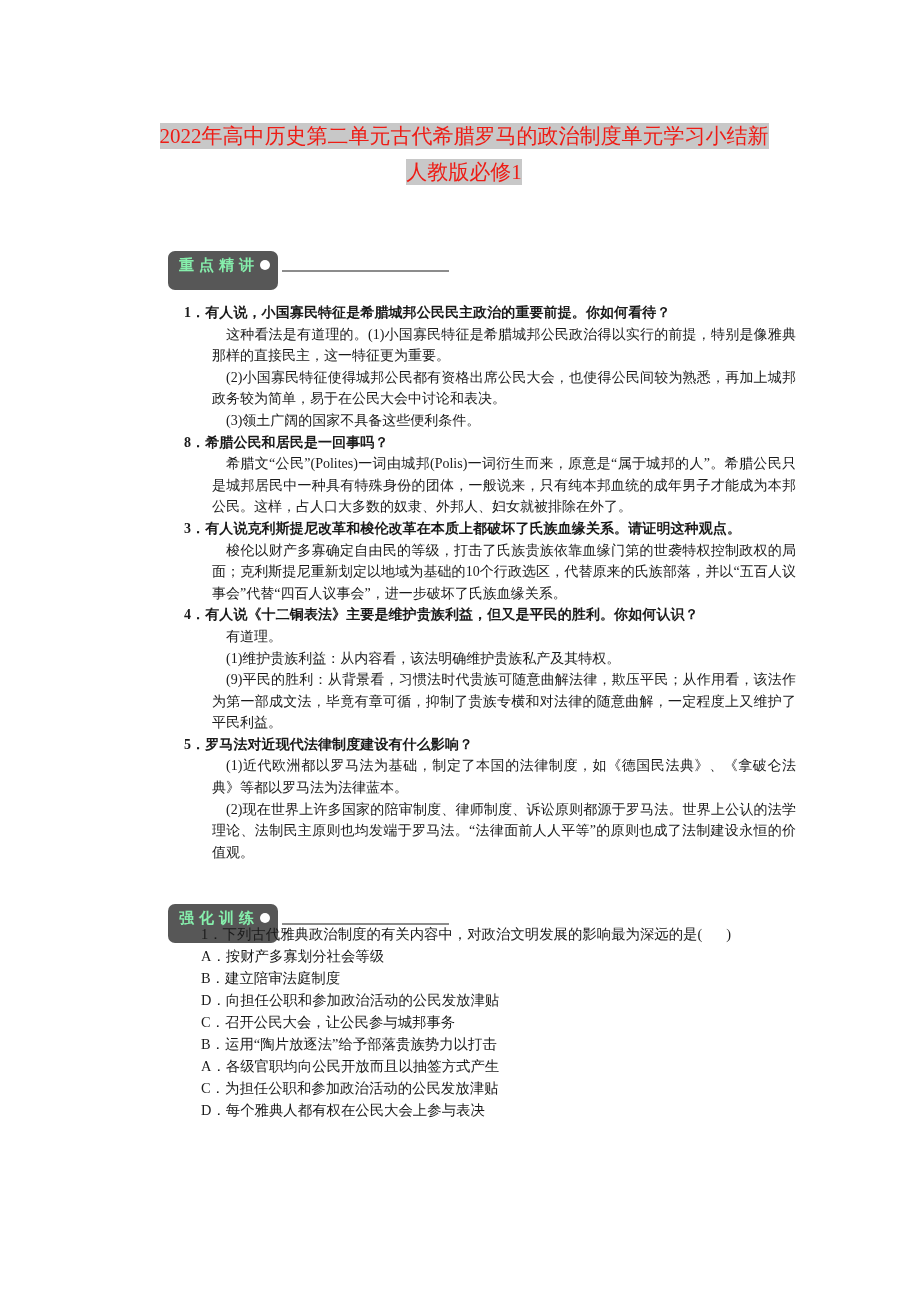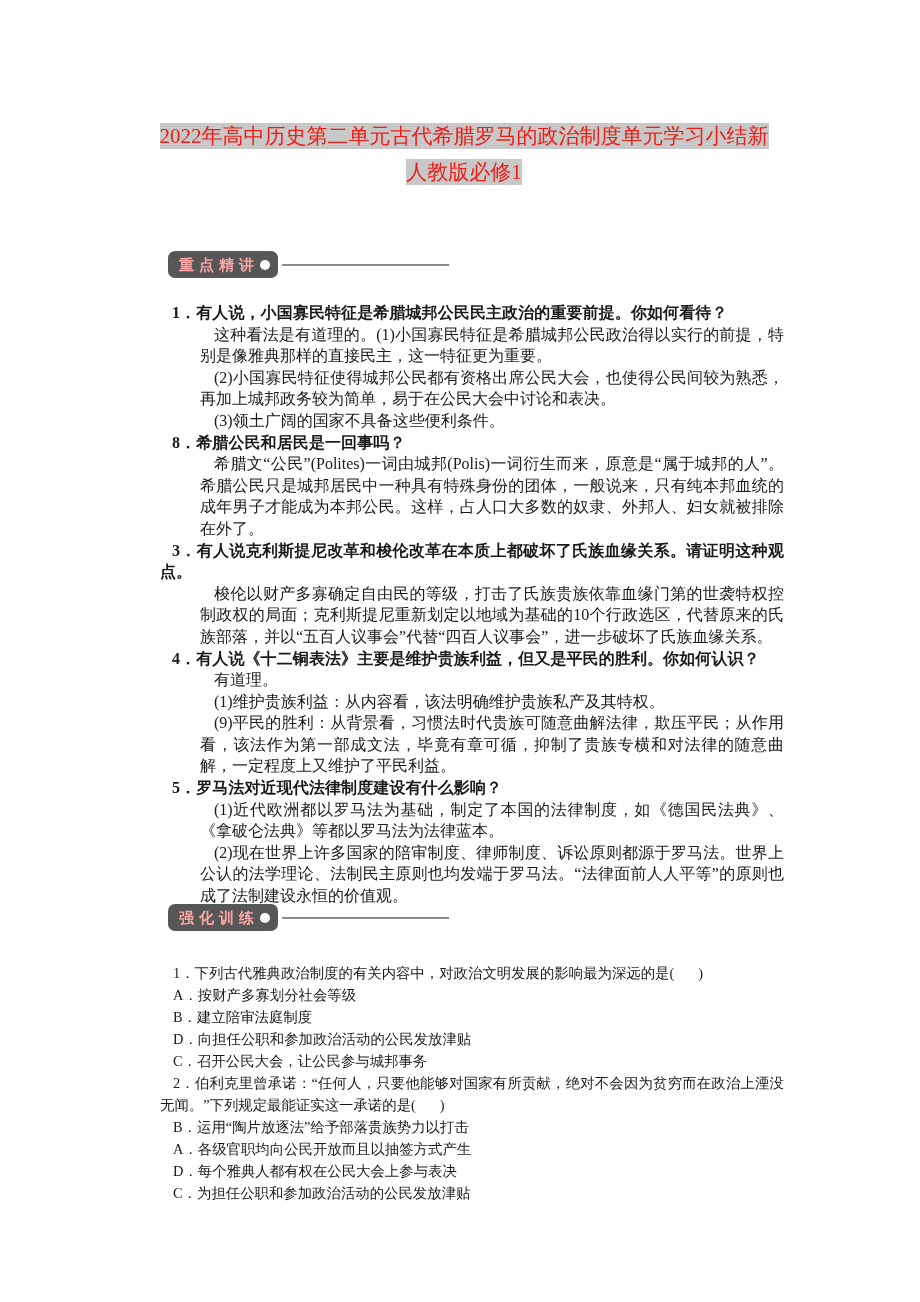--- a/index.html
+++ b/index.html
@@ -42,26 +42,26 @@
   
   .section-head {
     position: absolute;
     left: 168px;
     display: flex;
     align-items: center;
     width: 600px;
   }
   .badge {
     background: #575757;
-    color: #fca5a5;
+    color: #86efac;
     font-family: "Liberation Sans", "DejaVu Sans", sans-serif;
     font-weight: bold;
     font-size: 15px;
     letter-spacing: 5px;
-    padding: 5px 6px 5px 11px;
+    padding: 5px 6px 17px 11px;
     border-radius: 7px;
     display: flex;
     align-items: center;
     line-height: 17px;
     white-space: nowrap;
   }
   .badge .dot {
     display: inline-block;
     width: 10px;
     height: 10px;
@@ -75,23 +75,23 @@
     height: 2px;
     background: #8c8c8c;
     flex: none;
     width: 167px;
     margin-left: 4px;
   }
 
   
   .body-block {
     position: absolute;
-    left: 160px;
+    left: 172px;
     width: 624px;
-    font-size: 16px;
+    font-size: 14px;
     line-height: 21.6px;
     text-align: justify;
     text-justify: inter-character;
   }
   .q {
     font-weight: bold;
     text-indent: 12px;
     letter-spacing: 0.1px;
   }
   .p {
@@ -163,28 +163,27 @@
   </div>
 
   <div class="section-head" style="top:904px;">
     <span class="badge">
       <span>强化训练</span>
       <span class="dot"></span>
     </span>
     <span class="rule"></span>
   </div>
 
-  <div class="ex-block" style="top:962px;">
+  <div class="ex-block" style="top:923px;margin-left:28px;">
 
     <div class="ex-stem"><span>1．下列古代雅典政治制度的有关内容中，对政治文明发展的影响最为深远的是(</span><span class="gap"></span><span>)</span></div>
     <div class="opt">A．按财产多寡划分社会等级</div>
     <div class="opt">B．建立陪审法庭制度</div>
     <div class="opt">D．向担任公职和参加政治活动的公民发放津贴</div>
     <div class="opt">C．召开公民大会，让公民参与城邦事务</div>
 
-    <div class="ex-stem"><span>2．伯利克里曾承诺：“任何人，只要他能够对国家有所贡献，绝对不会因为贫穷而在政治上湮没无闻。”下列规定最能证实这一承诺的是(</span><span class="gap"></span><span>)</span></div>
     <div class="opt">B．运用“陶片放逐法”给予部落贵族势力以打击</div>
     <div class="opt">A．各级官职均向公民开放而且以抽签方式产生</div>
+    <div class="opt">C．为担任公职和参加政治活动的公民发放津贴</div>
     <div class="opt">D．每个雅典人都有权在公民大会上参与表决</div>
-    <div class="opt">C．为担任公职和参加政治活动的公民发放津贴</div>
   </div>
 
 </div>
 
 </body></html>

